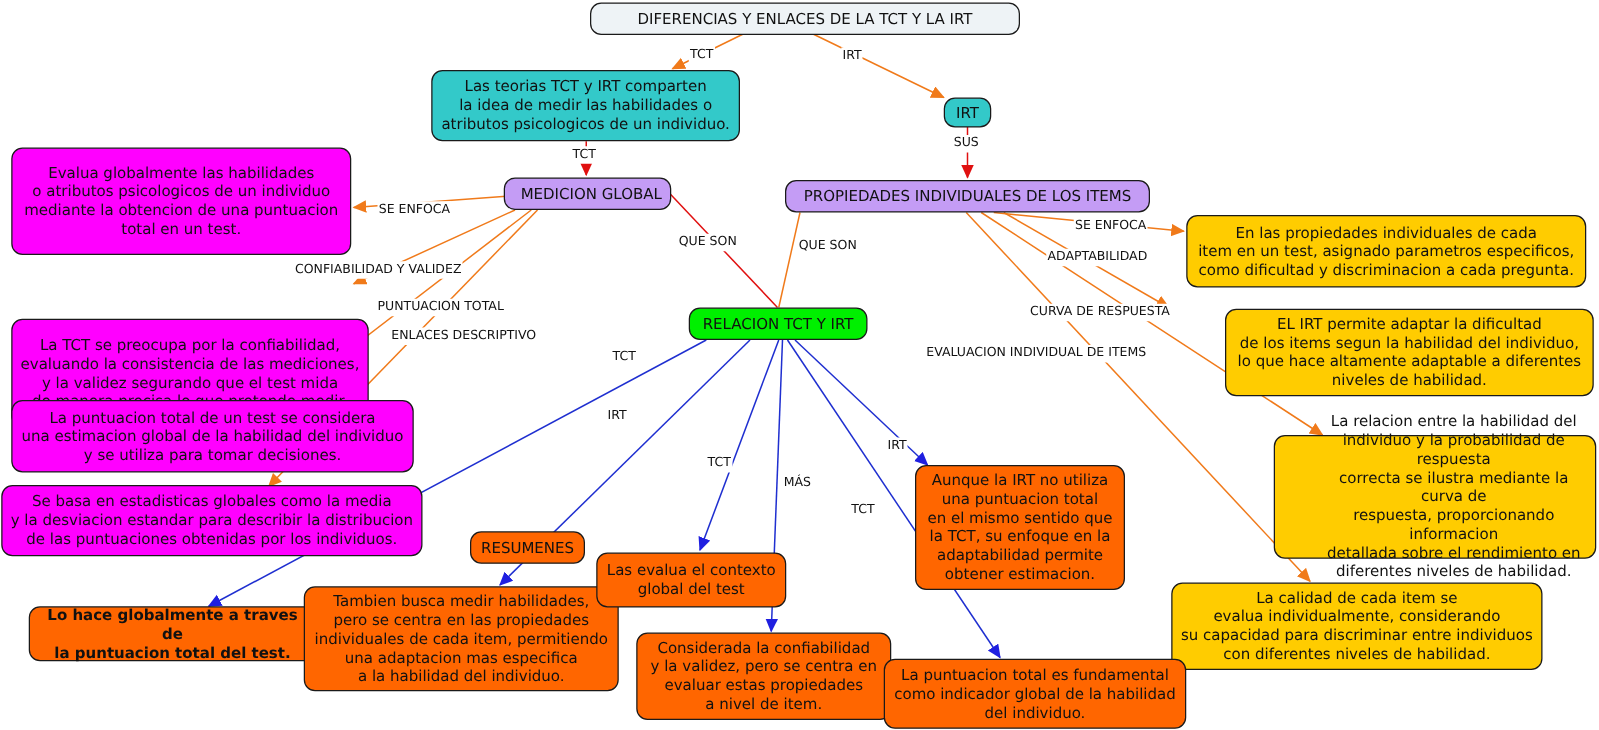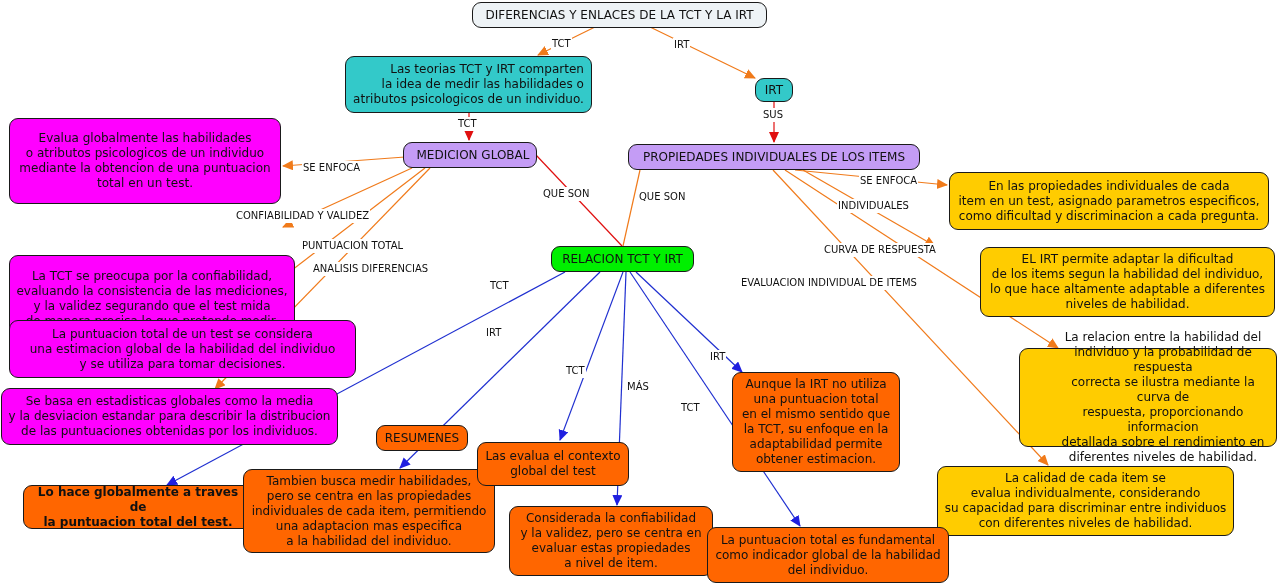--- a/index.html
+++ b/index.html
@@ -55,36 +55,36 @@
 
     <line x1="565" y1="272" x2="167" y2="485" stroke="#1f2fd0" marker-end="url(#ab)"></line>
     <line x1="600" y1="272" x2="400" y2="468" stroke="#1f2fd0" marker-end="url(#ab)"></line>
     <line x1="623" y1="272" x2="560" y2="440" stroke="#1f2fd0" marker-end="url(#ab)"></line>
     <line x1="626" y1="272" x2="617" y2="505" stroke="#1f2fd0" marker-end="url(#ab)"></line>
     <line x1="630" y1="272" x2="800" y2="526" stroke="#1f2fd0" marker-end="url(#ab)"></line>
     <line x1="636" y1="272" x2="742" y2="372" stroke="#1f2fd0" marker-end="url(#ab)"></line>
   </g>
 </svg>
 
-<div class="node title" style="left:472px;top:2px;width:295px;height:26px;">DIFERENCIAS Y ENLACES DE LA TCT Y LA IRT</div>
-<div class="node teal" style="left:345px;top:56px;width:247px;height:57px;text-align:right;">Las teorias TCT y IRT comparten
+<div class="node title" style="left:472px;top:2px;width:344px;height:26px;">DIFERENCIAS Y ENLACES DE LA TCT Y LA IRT</div>
+<div class="node teal" style="left:345px;top:56px;width:247px;height:57px;">Las teorias TCT y IRT comparten
 la idea de medir las habilidades o
 atributos psicologicos de un individuo.</div>
 <div class="node teal" style="left:755px;top:78px;width:38px;height:24px;">IRT</div>
 <div class="node lav" style="left:403px;top:142px;width:134px;height:26px;padding-left:12px;">MEDICION GLOBAL</div>
 <div class="node lav" style="left:628px;top:144px;width:292px;height:26px;">PROPIEDADES INDIVIDUALES DE LOS ITEMS</div>
 <div class="node mag" style="left:9px;top:118px;width:272px;height:86px;">Evalua globalmente las habilidades
 o atributos psicologicos de un individuo
 mediante la obtencion de una puntuacion
 total en un test.</div>
 <div class="node mag" style="left:9px;top:225px;width:286px;height:87px;margin-top:30px;">La TCT se preocupa por la confiabilidad,
 evaluando la consistencia de las mediciones,
 y la validez segurando que el test mida
 de manera precisa lo que pretende medir.</div>
-<div class="node mag" style="left:9px;top:320px;width:347px;height:58px;">La puntuacion total de un test se considera
+<div class="node mag" style="left:9px;top:320px;width:322px;height:58px;">La puntuacion total de un test se considera
 una estimacion global de la habilidad del individuo
 y se utiliza para tomar decisiones.</div>
 <div class="node mag" style="left:1px;top:388px;width:337px;height:57px;">Se basa en estadisticas globales como la media
 y la desviacion estandar para describir la distribucion
 de las puntuaciones obtenidas por los individuos.</div>
 <div class="node green" style="left:551px;top:246px;width:143px;height:26px;">RELACION TCT Y IRT</div>
 <div class="node gold" style="left:949px;top:172px;width:320px;height:58px;">En las propiedades individuales de cada
 item en un test, asignado parametros especificos,
 como dificultad y discriminacion a cada pregunta.</div>
 <div class="node gold" style="left:980px;top:247px;width:295px;height:70px;">EL IRT permite adaptar la dificultad
@@ -125,25 +125,25 @@
 como indicador global de la habilidad
 del individuo.</div>
 
 <span class="lbl" style="left:551px;top:37px;">TCT</span>
 <span class="lbl" style="left:673px;top:38px;">IRT</span>
 <span class="lbl" style="left:457px;top:117px;">TCT</span>
 <span class="lbl" style="left:762px;top:108px;">SUS</span>
 <span class="lbl" style="left:302px;top:161px;">SE ENFOCA</span>
 <span class="lbl" style="left:235px;top:209px;">CONFIABILIDAD Y VALIDEZ</span>
 <span class="lbl" style="left:301px;top:239px;">PUNTUACION TOTAL</span>
-<span class="lbl" style="left:312px;top:262px;">ANALISIS DIFERENCIAS</span>
+<span class="lbl" style="left:312px;top:262px;">ENLACES DESCRIPTIVO</span>
 <span class="lbl" style="left:542px;top:187px;">QUE SON</span>
 <span class="lbl" style="left:638px;top:190px;">QUE SON</span>
 <span class="lbl" style="left:859px;top:174px;">SE ENFOCA</span>
-<span class="lbl" style="left:837px;top:199px;">INDIVIDUALES</span>
+<span class="lbl" style="left:837px;top:199px;">ADAPTABILIDAD</span>
 <span class="lbl" style="left:823px;top:243px;">CURVA DE RESPUESTA</span>
 <span class="lbl" style="left:740px;top:276px;">EVALUACION INDIVIDUAL DE ITEMS</span>
 <span class="lbl" style="left:489px;top:279px;">TCT</span>
 <span class="lbl" style="left:485px;top:326px;">IRT</span>
 <span class="lbl" style="left:565px;top:364px;">TCT</span>
 <span class="lbl" style="left:626px;top:380px;">MÁS</span>
 <span class="lbl" style="left:680px;top:401px;">TCT</span>
 <span class="lbl" style="left:709px;top:350px;">IRT</span>
 
 </body></html>

